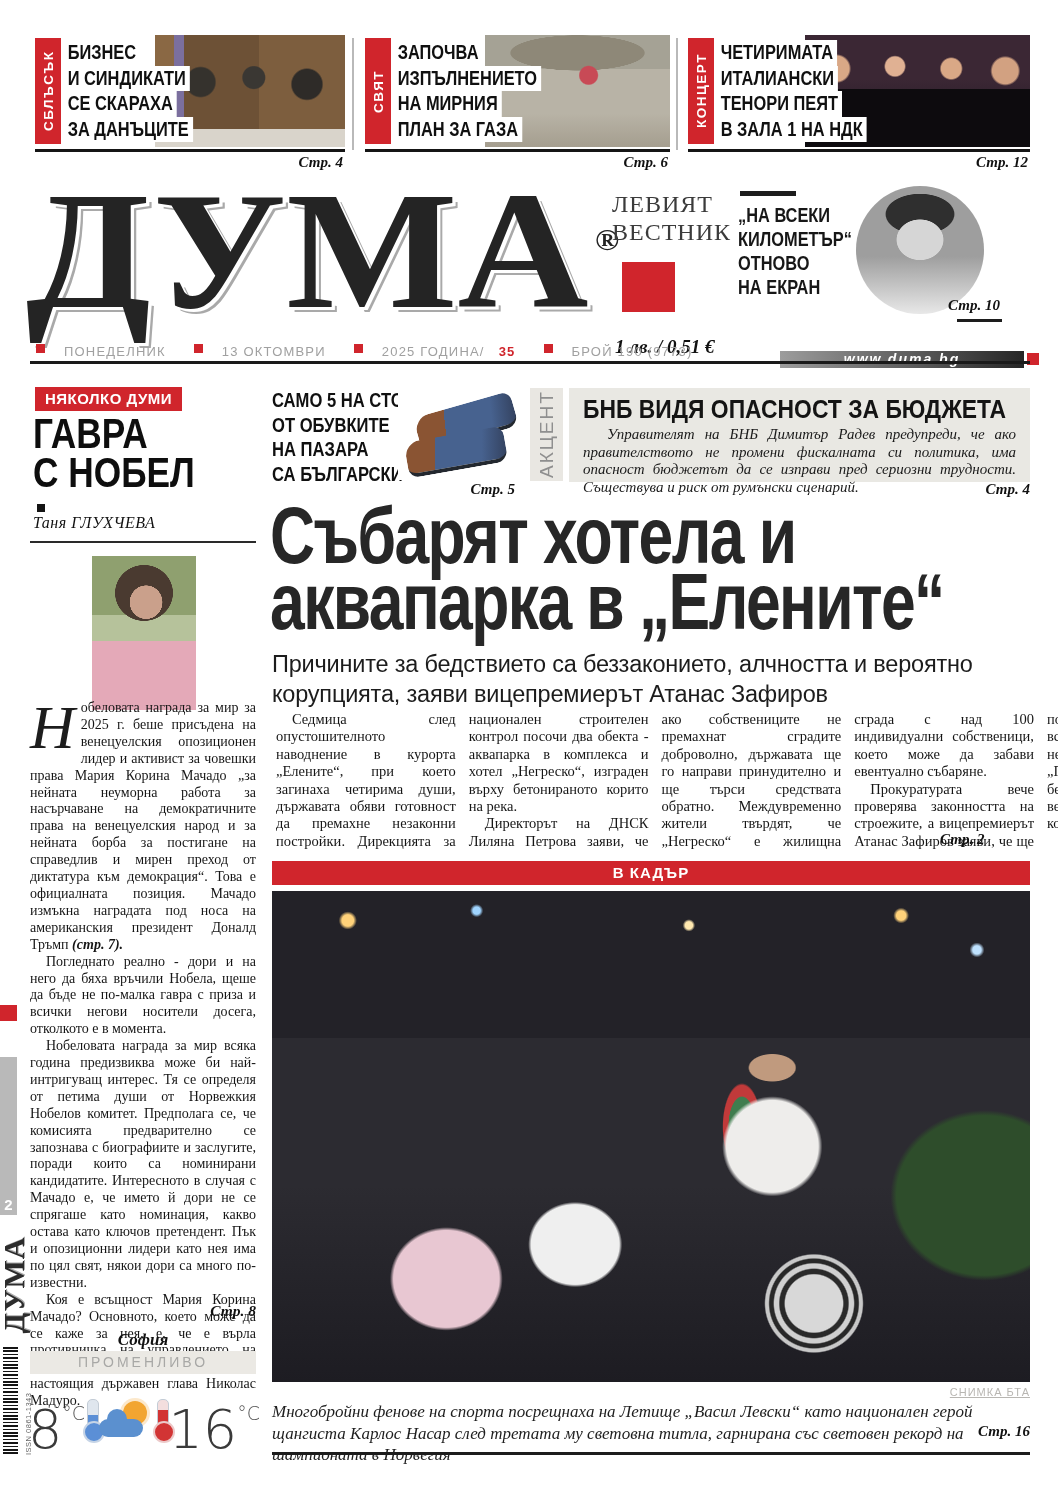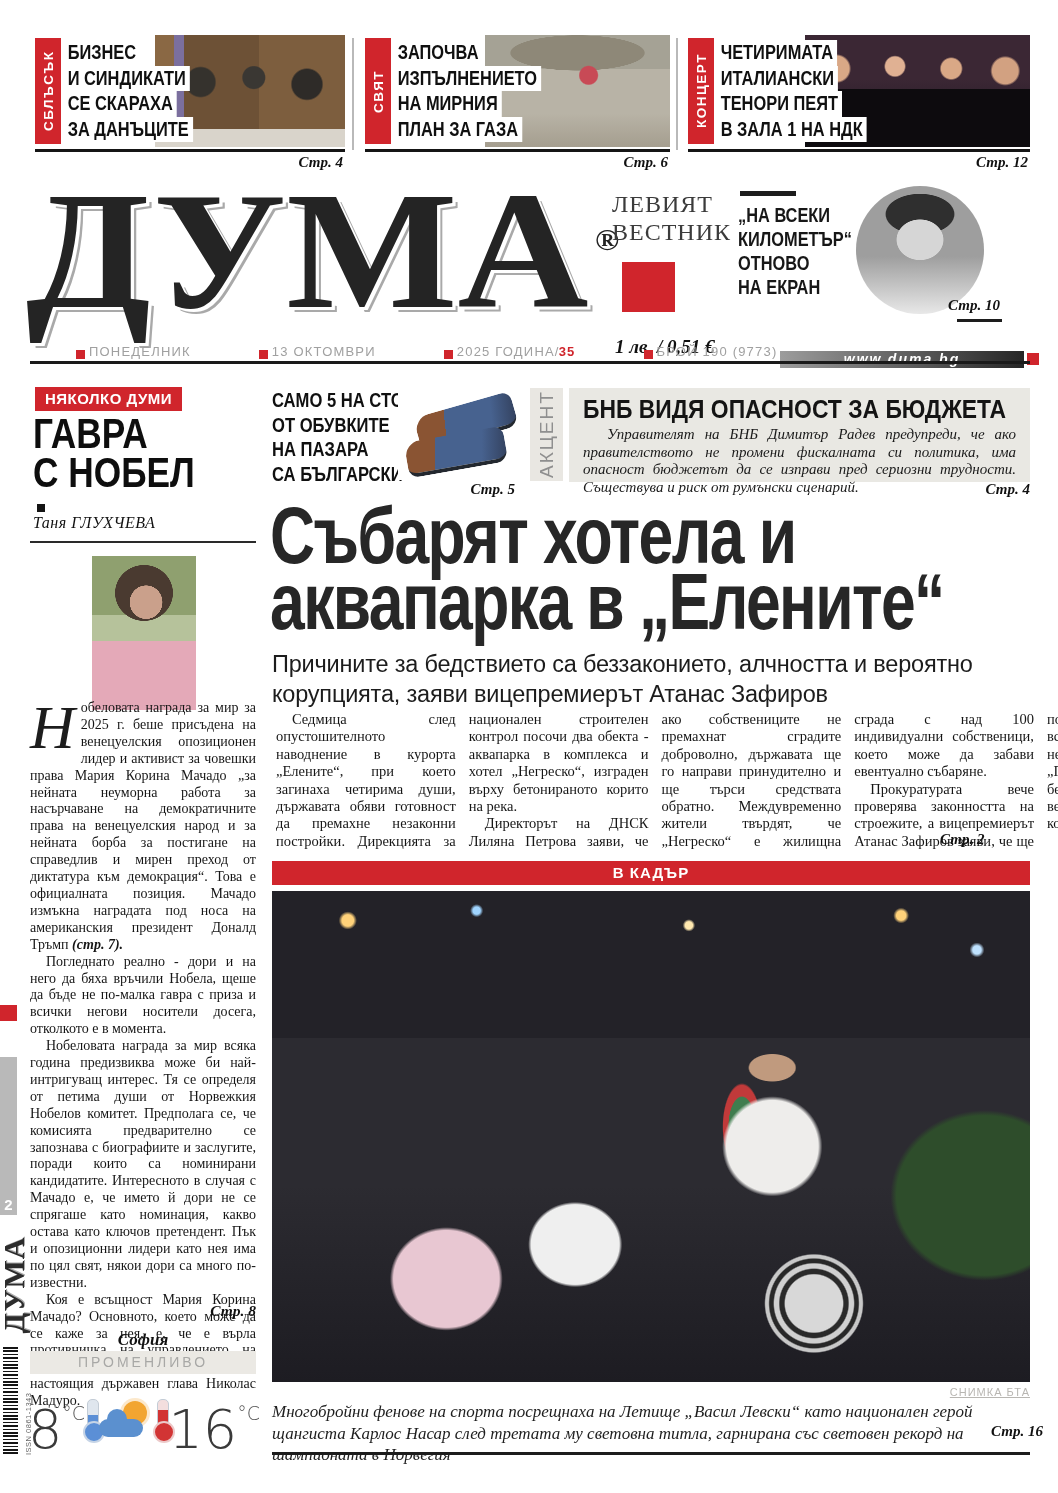--- a/index.html
+++ b/index.html
@@ -63,21 +63,21 @@
   .promo-rule{position:absolute;left:957px;top:319px;width:45px;height:3px;background:#1d1d1d;}
   .webband{position:absolute;left:780px;top:351px;width:244px;height:17px;
            background:linear-gradient(90deg,#9c9c9c,#262626);
            font:bold italic 14px/17px "Liberation Sans",sans-serif;color:#fff;text-align:center;
            letter-spacing:2px;}
   .webband-sq{position:absolute;left:1027px;top:353px;width:12px;height:12px;background:#d0252c;}
 
   
   .dateline{position:absolute;left:36px;top:344px;display:flex;gap:28px;align-items:center;
             font:13px "Liberation Sans",sans-serif;color:#a0a0a0;letter-spacing:1.2px;}
-  .dl-item{display:flex;align-items:flex-end;gap:4px;white-space:nowrap;margin-left:40px;}
+  .dl-item{display:flex;align-items:flex-start;gap:19px;white-space:nowrap;}
   .sq{width:9px;height:9px;background:#d0252c;display:inline-block;}
   .dl-red{color:#d0252c;font-weight:bold;}
   .main-rule{position:absolute;left:30px;top:361px;width:1000px;height:3px;background:#1a1a1a;}
 
   
   .kicker{position:absolute;left:35px;top:387px;background:#d0252c;color:#fff;
           font:bold 15px/22px "Liberation Sans",sans-serif;padding:1px 10px;letter-spacing:.5px;}
   .op-title{position:absolute;left:33px;top:414px;}
   .op-line{display:table;white-space:nowrap;font:bold 42px/39px "Liberation Sans",sans-serif;
            color:#0e0e0e;transform:scaleX(.84);transform-origin:0 0;}
@@ -183,21 +183,21 @@
       radial-gradient(circle at 10% 6%,#ffd27a 0 .7%,rgba(0,0,0,0) 1.1%),
       radial-gradient(circle at 27% 4%,#9fd4ff 0 .5%,rgba(0,0,0,0) .9%),
       radial-gradient(circle at 55% 7%,#ffe9b0 0 .6%,rgba(0,0,0,0) 1%),
       radial-gradient(circle at 83% 5%,#ffd27a 0 .6%,rgba(0,0,0,0) 1%),
       radial-gradient(circle at 93% 12%,#bfe2ff 0 .5%,rgba(0,0,0,0) .9%),
       linear-gradient(180deg,#232228 0 30%,#2c2b31 30% 60%,#1d1c22 100%);}
   .credit{position:absolute;left:830px;top:1386px;width:200px;text-align:right;
           font:11px "Liberation Sans",sans-serif;color:#b8b6b2;letter-spacing:1px;text-decoration:underline;}
   .caption{position:absolute;left:272px;top:1401px;width:758px;
            font:italic 17px/21.5px "Liberation Serif",serif;color:#1e1e1e;}
-  .p16{position:absolute;left:940px;top:1423px;width:90px;text-align:right;padding-left:13px;}
+  .p16{position:absolute;left:940px;top:1423px;width:90px;text-align:right;}
   .bottom-rule{position:absolute;left:272px;top:1452px;width:758px;height:2.5px;background:#1c1c1c;}
 </style>
 </head>
 <body>
 
 <div class="page">
 
   <div class="teaser" style="left:35px;width:310px;">
     <div class="t-strip">
       <div class="t-photo ph-t1" style="width:190px;"></div>

